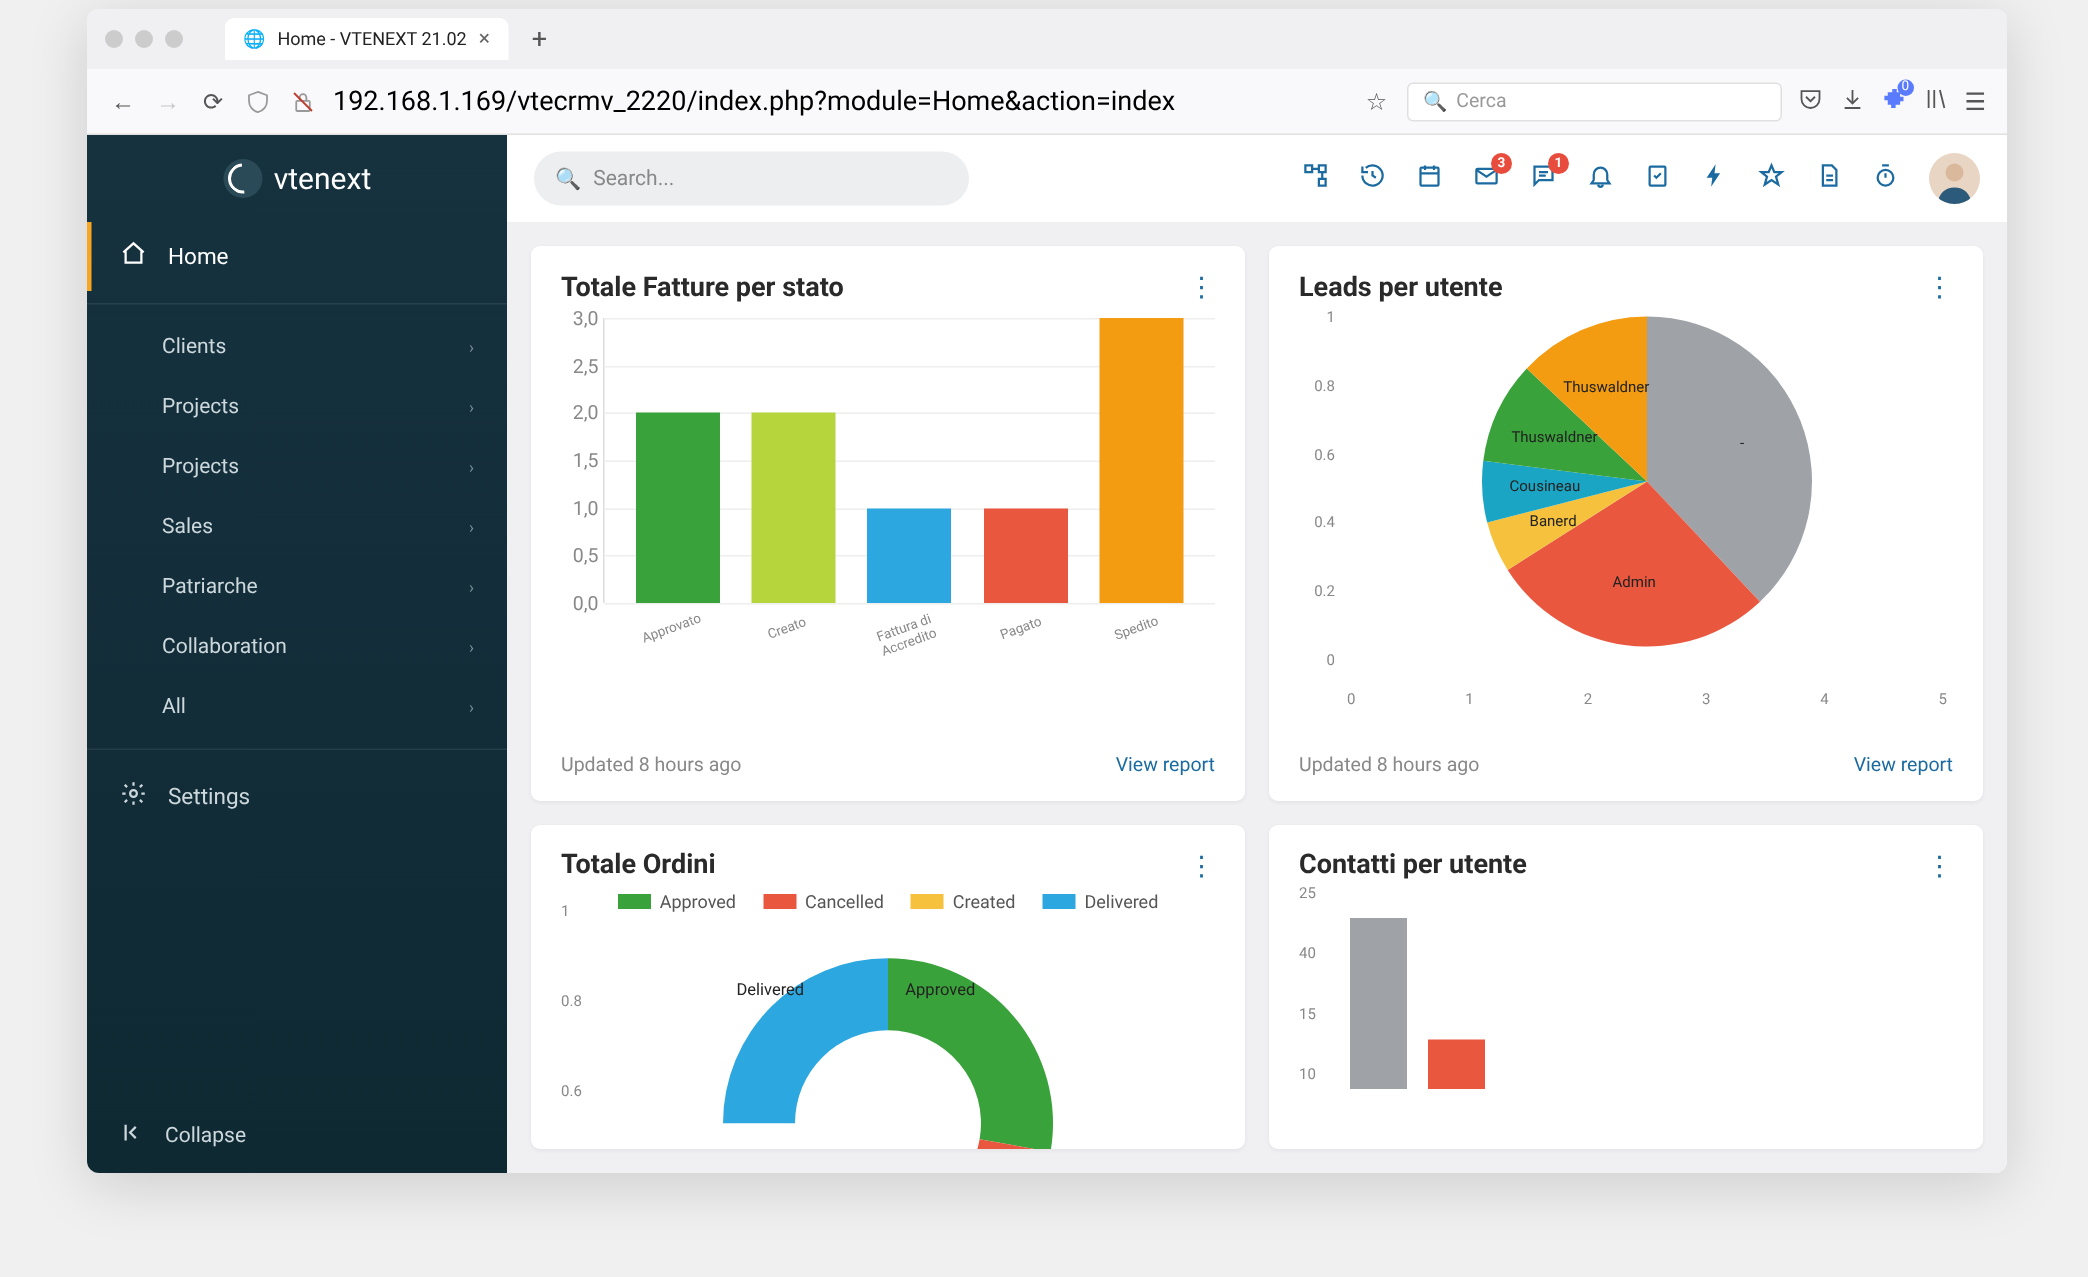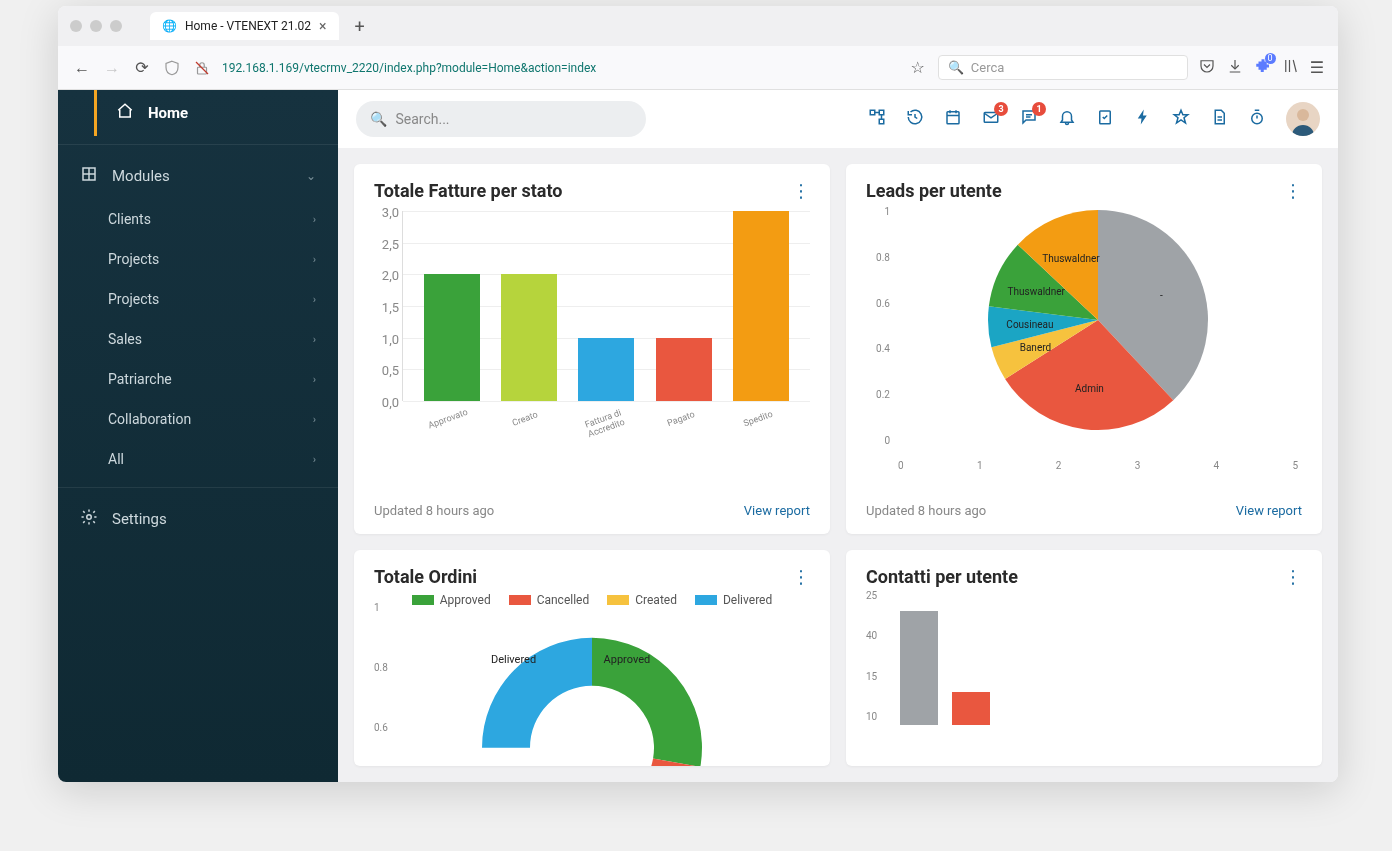--- a/index.html
+++ b/index.html
@@ -42,21 +42,21 @@
 .new-tab { margin-left: 8px; color: #555; font-size: 18px; cursor: pointer; }
 .addr-bar {
   display: flex; align-items: center; gap: 10px;
   height: 44px; padding: 0 14px;
   border-bottom: 1px solid #e0e0e0;
   background: #f9f9fb;
 }
 .addr-btn { width: 20px; height: 20px; color: #555; display:flex; align-items:center; justify-content:center; cursor:pointer; }
 .url-input {
   flex: 1; display: flex; align-items: center; gap: 6px;
-  font-size: 12px; color: #0f766e;
+  font-size: 18px; color: #000000;
 }
 .url-icon { color: #999; }
 .search-box {
   display: flex; align-items: center; gap: 6px;
   background: #fff; border: 1px solid #e0e0e0; border-radius: 4px;
   padding: 4px 10px; width: 250px;
   font-size: 13px; color: #999;
 }
 .toolbar-icon { color: #555; cursor: pointer; font-size: 16px; position: relative; }
 .badge-dot {
@@ -76,21 +76,21 @@
   height: 58px; display: flex; align-items: center; justify-content: center;
   gap: 8px; font-size: 20px; color: #fff;
 }
 .logo-icon { width: 26px; height: 26px; border-radius: 50%; background: #2a4a57; position: relative; overflow: hidden; }
 .logo-icon::before{content:"";position:absolute;inset:3px;border-radius:50%;border:2px solid #fff;border-top-color:transparent;border-right-color:transparent;transform:rotate(40deg);}
 .nav-item {
   display: flex; align-items: center; gap: 14px;
   padding: 12px 22px; font-size: 15px; cursor: pointer;
   color: #cdd8dd;
 }
-.nav-item.active { color: #fff; font-weight: 700; border-left: 3px solid #f5a623; padding-left: 19px; margin-left: 36px; }
+.nav-item.active { color: #fff; font-weight: 400; border-left: 3px solid #f5a623; padding-left: 19px; }
 .nav-item .chev { margin-left: auto; font-size: 12px; color: #7a8f98; }
 .nav-section { border-top: 1px solid rgba(255,255,255,0.08); margin-top: 8px; padding-top: 8px; }
 .nav-sub { padding-left: 50px; font-size: 14px; }
 .nav-sub .chev { font-size: 11px; }
 .sidebar-bottom { margin-top: auto; padding: 14px 22px; display: flex; align-items: center; gap: 12px; font-size: 14px; color: #cdd8dd; cursor: pointer; }
 
 .main {
   flex: 1; background: #f0f0f2; display: flex; flex-direction: column;
 }
 .topbar {
@@ -230,43 +230,36 @@
           <line x1="10" y1="4" x2="10" y2="20"></line>
           <line x1="15" y1="4" x2="19" y2="20"></line>
         </svg>
     </span>
     <span class="toolbar-icon">☰</span>
   </div>
 
   <div class="app">
 
     <div class="sidebar">
+      <div class="logo">
+        <span class="logo-icon"></span>
+        <span>vtenext</span>
+      </div>
 
       <div class="nav-item active">
         <span>
           <svg class="icon-svg" viewBox="0 0 24 24" fill="none" stroke="currentColor" stroke-width="2">
               <path d="M3 11l9-8 9 8"></path>
               <path d="M5 10v10h14V10"></path>
             </svg>
         </span>
         <span>Home</span>
       </div>
 
       <div class="nav-section">
-        <div class="nav-item">
-          <span>
-            <svg class="icon-svg" viewBox="0 0 24 24" fill="none" stroke="currentColor" stroke-width="2">
-                <rect x="4" y="4" width="16" height="16"></rect>
-                <line x1="4" y1="12" x2="20" y2="12"></line>
-                <line x1="12" y1="4" x2="12" y2="20"></line>
-              </svg>
-          </span>
-          <span>Modules</span>
-          <span class="chev">⌄</span>
-        </div>
         <div class="nav-item nav-sub">
             <span>Clients</span>
             <span class="chev">›</span>
           </div>
         <div class="nav-item nav-sub">
             <span>Projects</span>
             <span class="chev">›</span>
           </div>
         <div class="nav-item nav-sub">
             <span>Projects</span>
@@ -295,20 +288,29 @@
           <span>
             <svg class="icon-svg" viewBox="0 0 24 24" fill="none" stroke="currentColor" stroke-width="2">
                 <circle cx="12" cy="12" r="3"></circle>
                 <path d="M12 2v3M12 19v3M4.2 4.2l2.1 2.1M17.7 17.7l2.1 2.1M2 12h3M19 12h3M4.2 19.8l2.1-2.1M17.7 6.3l2.1-2.1"></path>
               </svg>
           </span>
           <span>Settings</span>
         </div>
       </div>
 
+      <div class="sidebar-bottom">
+        <span>
+          <svg class="icon-svg" viewBox="0 0 24 24" fill="none" stroke="currentColor" stroke-width="2">
+              <line x1="5" y1="5" x2="5" y2="19"></line>
+              <path d="M14 7l-5 5 5 5"></path>
+            </svg>
+        </span>
+        <span>Collapse</span>
+      </div>
     </div>
 
     <div class="main">
       <div class="topbar">
         <div class="search-input">
           <span>🔍</span>
           <span>Search...</span>
         </div>
         <div class="top-icons">
           <span class="top-icon"><svg class="icon-svg" viewBox="0 0 24 24" fill="none" stroke="currentColor" stroke-width="2">

